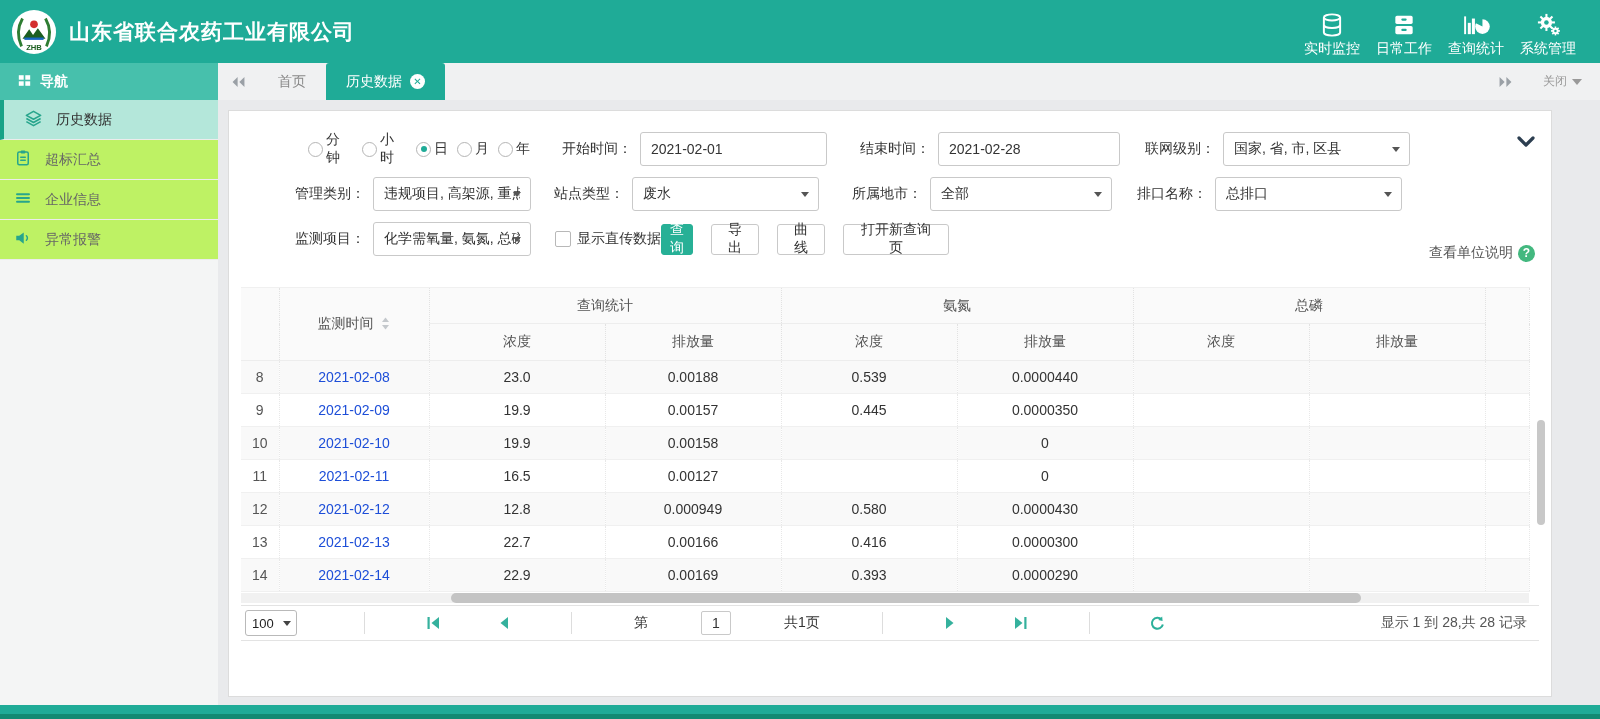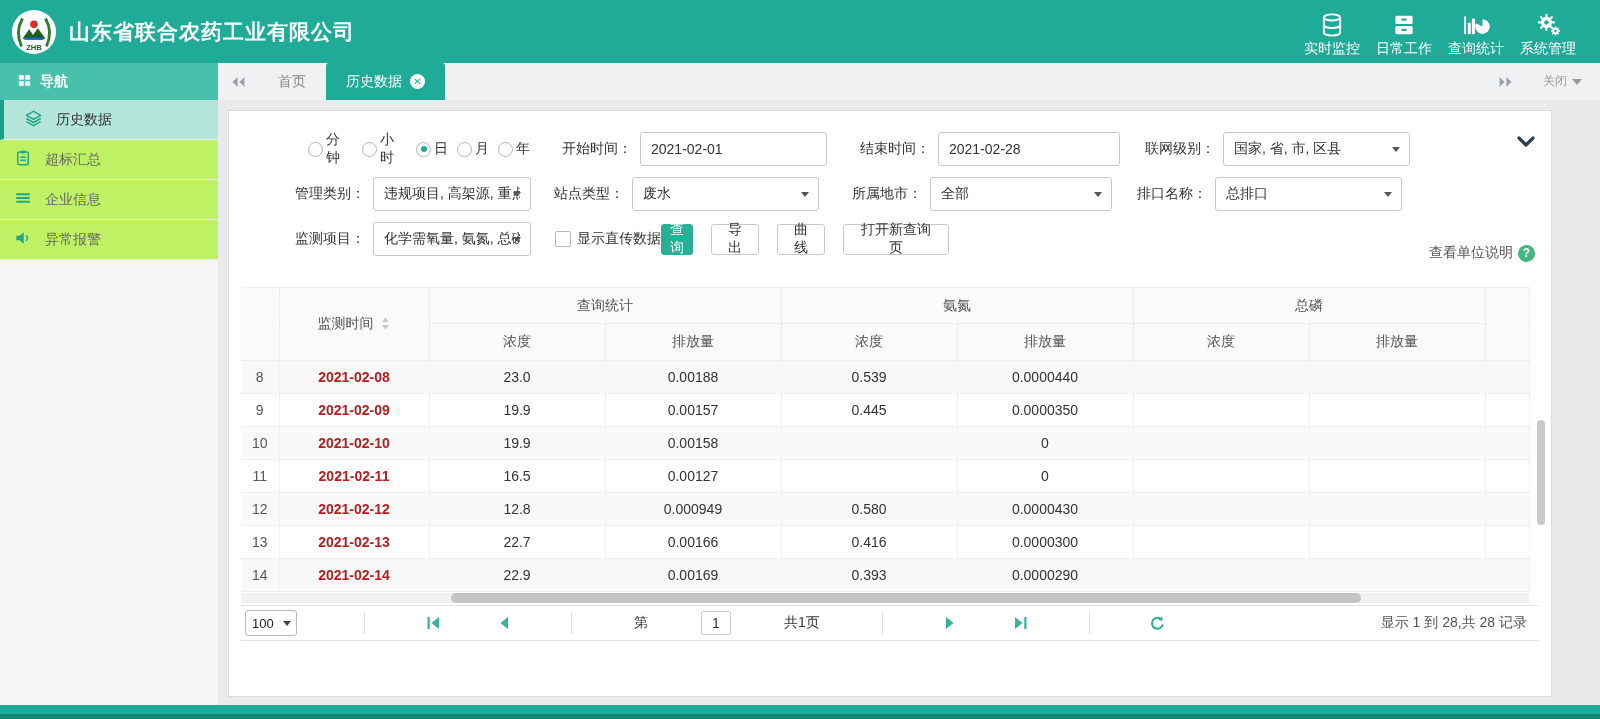--- a/index.html
+++ b/index.html
@@ -79,21 +79,21 @@
   .tablewrap { position:relative; margin:16px 12px 0 12px; }
   table.grid { border-collapse:collapse; table-layout:fixed; width:1288px; font-size:14px; }
   .grid th { font-weight:normal; color:#555; background:#fafafa; border-right:1px dotted #e2e2e2;
     border-bottom:1px solid #ededed; border-top:1px solid #f0f0f0; }
   .grid thead tr.grp th { height:36px; }
   .grid thead tr.sub th { height:37px; }
   .grid td { height:33px; text-align:center; color:#333; border-right:1px dotted #e8e8e8;
     border-bottom:1px solid #f0f0f0; overflow:hidden; white-space:nowrap; }
   .grid tr.stripe td { background:#f9f9f9; }
   .grid td.c-num { color:#555; }
-  .grid td.c-date { color:#b91c1c; cursor:pointer;font-weight:bold; }
+  .grid td.c-date { color:#1d4ed8; cursor:pointer; }
   .th-time { cursor:pointer; }
   .th-time .sort { vertical-align:-2px; margin-left:4px; }
   .vthumb { position:absolute; left:1296px; top:133px; width:8px; height:105px; background:#c8c8c8;
     border-radius:4px; cursor:pointer; }
   .hscroll { width:1288px; height:10px; background:#f1f1f1; position:relative; margin-top:1px; cursor:pointer; }
   .hthumb { position:absolute; left:210px; top:0; width:910px; height:10px; background:#c4c4c4;
     border-radius:5px; cursor:pointer; }
 
   
   .pager { height:36px; margin:2px 12px 0 12px; border-top:1px solid #e3e3e3; border-bottom:1px solid #e3e3e3;

